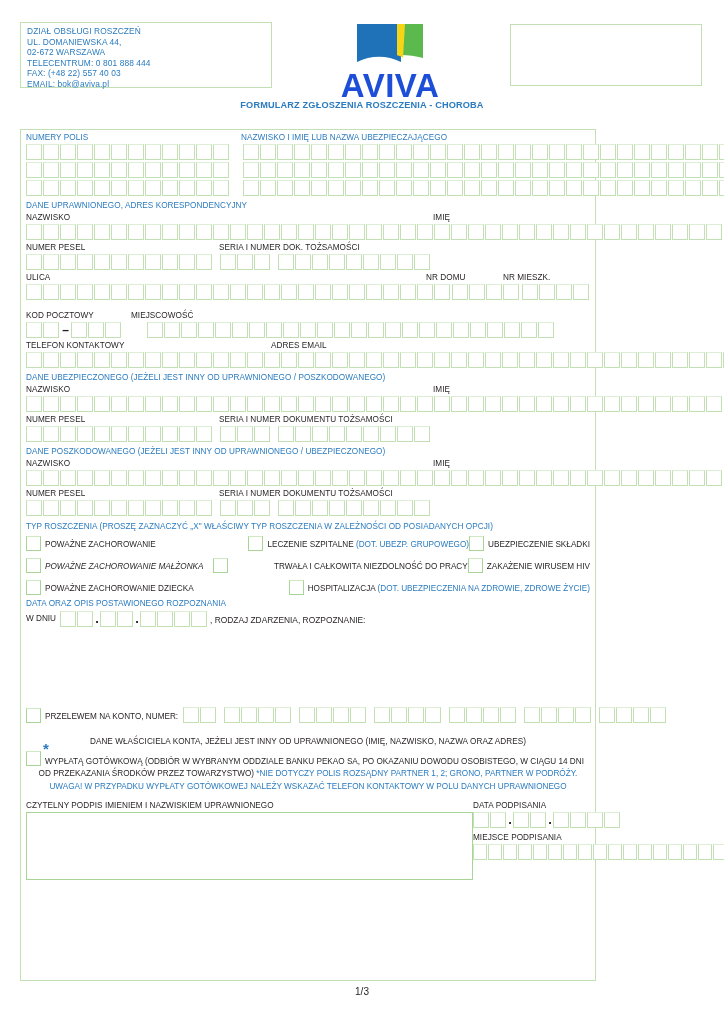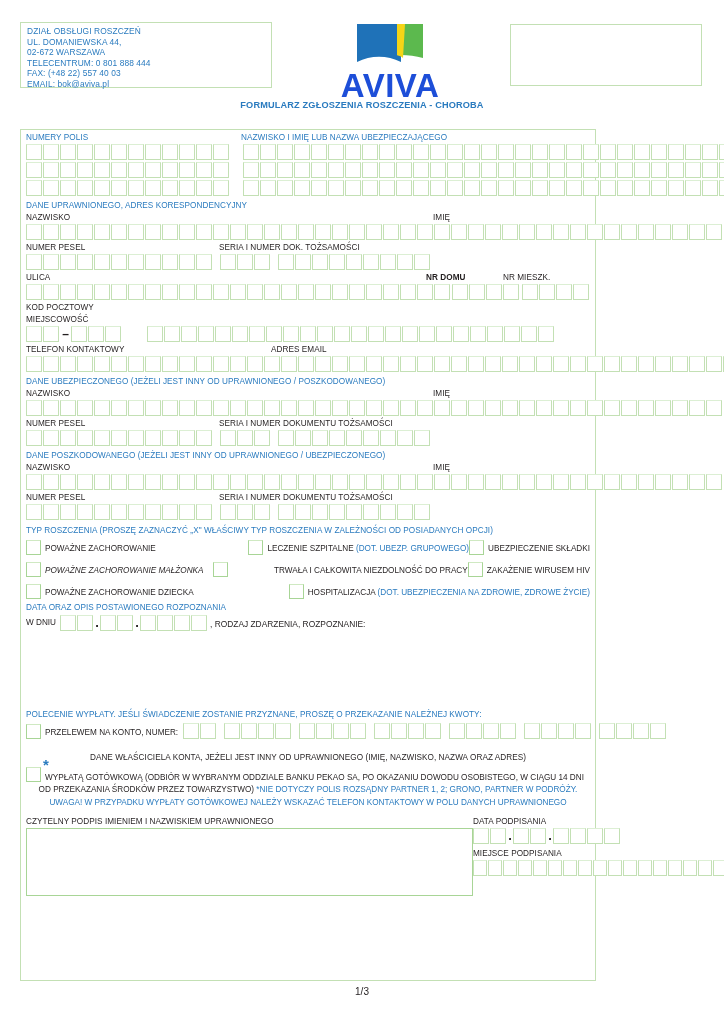--- a/index.html
+++ b/index.html
@@ -344,21 +344,21 @@
             <div class="bx"></div>
             <div class="bx"></div>
             <div class="bx"></div>
             <div class="bx"></div>
             <div class="bx"></div>
         </div>
       </div>
 
       <div class="lblrow" style="margin-top:2px;">
         <div class="lbl-black" style="width:400px;">ULICA</div>
-        <div class="lbl-black" style="width:77px;font-weight:bold;">NR DOMU</div>
+        <div class="lbl-black" style="width:77px;">NR DOMU</div>
         <div class="lbl-black">NR MIESZK.</div>
       </div>
       <div class="row">
         <div class="boxes">
           <div class="bx"></div>
             <div class="bx"></div>
             <div class="bx"></div>
             <div class="bx"></div>
             <div class="bx"></div>
             <div class="bx"></div>
@@ -391,21 +391,21 @@
         </div>
         <div style="width:21px;"></div>
         <div class="boxes">
           <div class="bx"></div>
             <div class="bx"></div>
             <div class="bx"></div>
             <div class="bx"></div>
         </div>
       </div>
 
-      <div class="lblrow" style="margin-top:2px;flex-direction:column;">
+      <div class="lblrow" style="margin-top:10px;">
         <div class="lbl-black" style="width:105px;">KOD POCZTOWY</div>
         <div class="lbl-black">MIEJSCOWOŚĆ</div>
       </div>
       <div class="row">
         <div class="boxes">
           <div class="bx"></div>
             <div class="bx"></div>
           <div class="dash">–</div>
           <div class="bx"></div>
             <div class="bx"></div>
@@ -741,21 +741,20 @@
             <div class="bx"></div>
             <div class="bx"></div>
             <div class="bx"></div>
         </div>
         <div class="chk-lbl" style="padding-bottom:2px; margin-left:2px; font-size:8.4px;">, RODZAJ ZDARZENIA, ROZPOZNANIE:</div>
       </div>
       <div class="desc-area"></div>
     </div>
 
     <div class="sec">
-      <div class="lbl-blue">POLECENIE WYPŁATY. JEŚLI ŚWIADCZENIE ZOSTANIE PRZYZNANE, PROSZĘ O PRZEKAZANIE NALEŻNEJ KWOTY:</div>
       <div class="chkrow" style="margin-top:2px;">
         <div class="chk"></div>
         <div class="chk-lbl" style="margin-right:5px;">PRZELEWEM NA KONTO, NUMER:</div>
         <div class="boxes">
           <div class="bx"></div>
             <div class="bx"></div>
           <div class="gap"></div>
           <div class="bx"></div>
             <div class="bx"></div>
             <div class="bx"></div>

